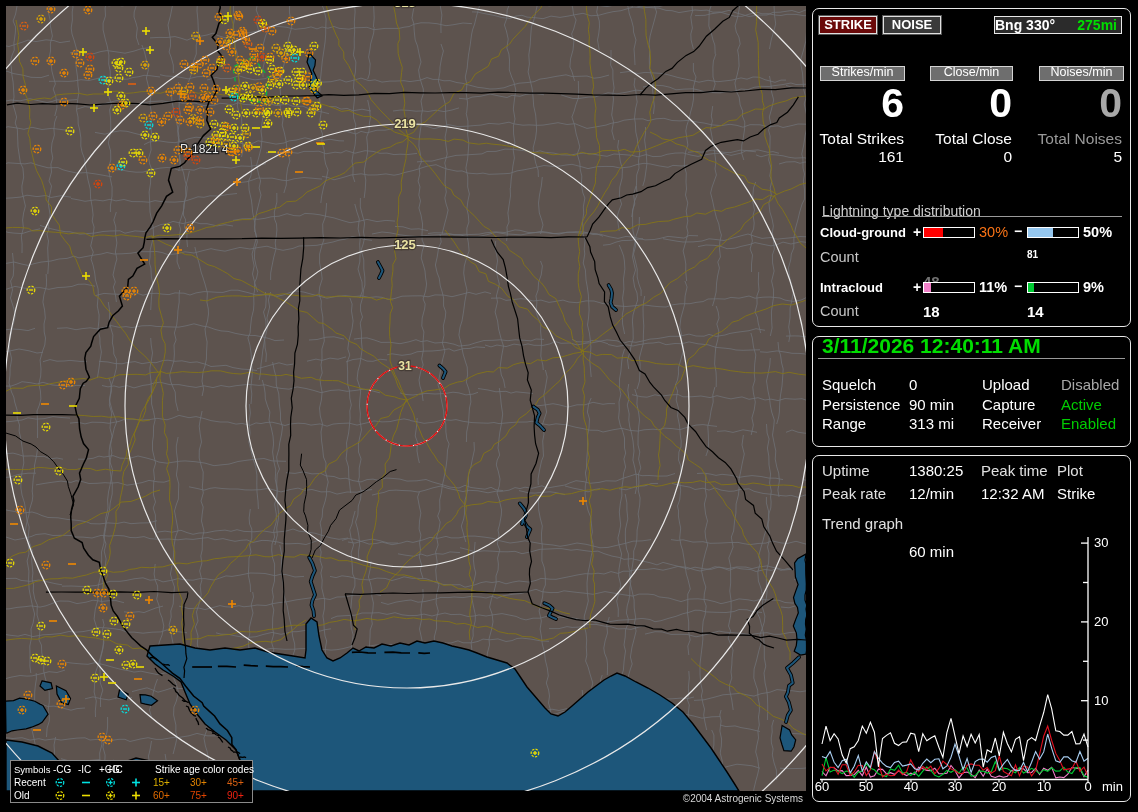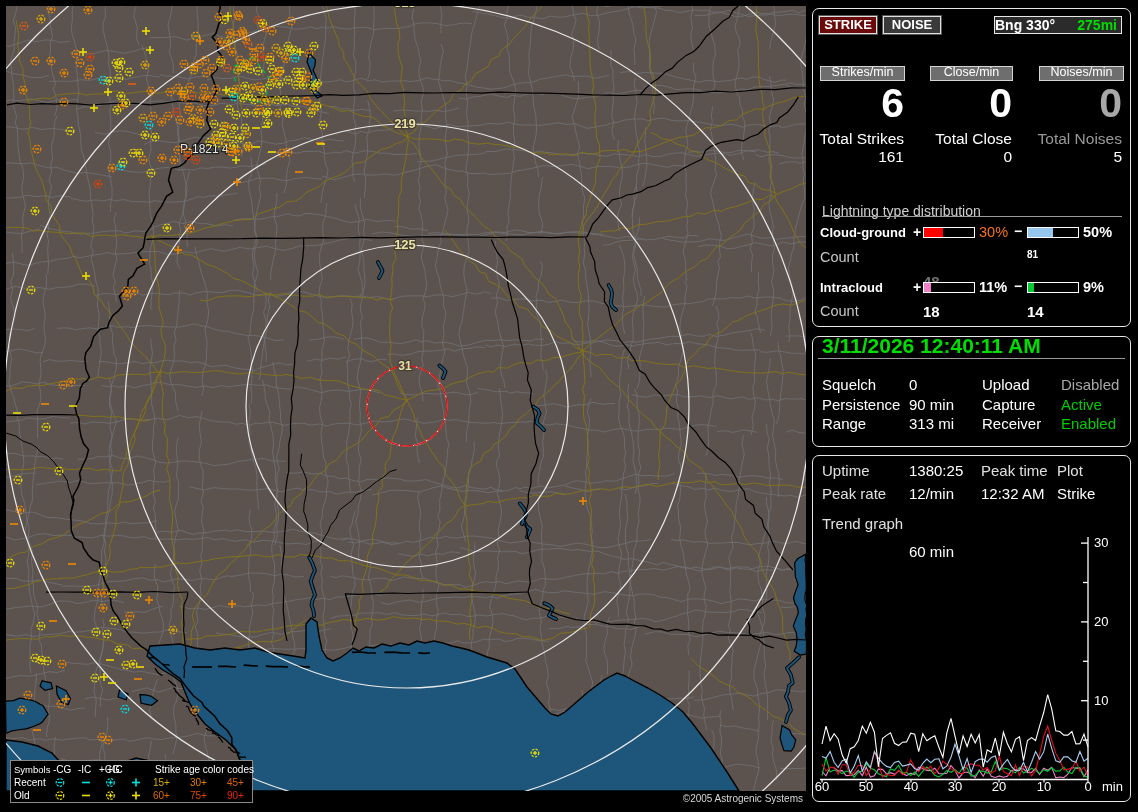--- a/index.html
+++ b/index.html
@@ -1497,21 +1497,21 @@
 <div class="abs" style="left:144px;top:3px;">Strike age color codes</div>
 <div class="abs" style="left:3px;top:16px;">Recent</div>
 <div class="abs" style="left:3px;top:29px;">Old</div>
 <div class="abs" style="left:142px;top:16px;color:#d9ad00;">15+</div>
 <div class="abs" style="left:179px;top:16px;color:#e08200;">30+</div>
 <div class="abs" style="left:216px;top:16px;color:#d96011;">45+</div>
 <div class="abs" style="left:142px;top:29px;color:#e06a00;">60+</div>
 <div class="abs" style="left:179px;top:29px;color:#e04400;">75+</div>
 <div class="abs" style="left:216px;top:29px;color:#ee2211;">90+</div>
 </div>
-<div class="abs" style="right:335px;top:793px;color:#d8d8d8;font-size:10px;">©2005 Astrogenic Systems</div>
+<div class="abs" style="right:335px;top:793px;color:#d8d8d8;font-size:10px;">©2004 Astrogenic Systems</div>
 
 <div class="panel" style="top:8px;height:319px;"></div>
 <div class="abs" style="left:819px;top:16px;width:58px;height:18px;background:#6a0a0a;border:1px solid #e0e0e0;outline:1px solid #555;color:#fff;font-weight:bold;font-size:13px;text-align:center;line-height:16px;">STRIKE</div>
 <div class="abs" style="left:883px;top:16px;width:58px;height:18px;background:#3a3a3a;border:1px solid #e0e0e0;outline:1px solid #555;color:#fff;font-weight:bold;font-size:13px;text-align:center;line-height:16px;">NOISE</div>
 <div class="abs" style="left:994px;top:16px;width:128px;height:18px;background:#2b2b2b;border:1px solid #e8e8e8;color:#fff;font-weight:bold;font-size:14px;line-height:16px;"><span style="margin-top:16px;">Bng 330°</span><span style="float:right;color:#00dd00;padding-right:4px;">275mi</span></div>
 <div class="btn3d" style="left:820px;width:83px;">Strikes/min</div>
 <div class="btn3d" style="left:930px;width:81px;">Close/min</div>
 <div class="btn3d" style="left:1039px;width:83px;">Noises/min</div>
 <div class="bignum" style="right:234px;">6</div>
 <div class="bignum" style="right:126px;">0</div>

